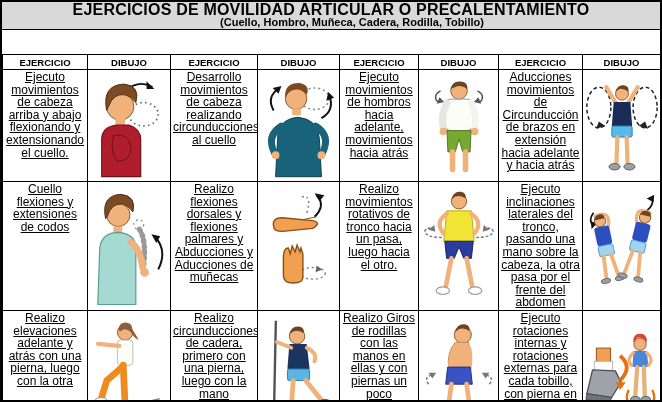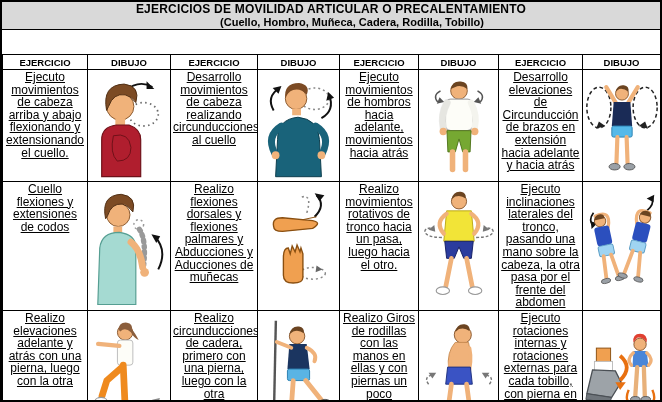--- a/index.html
+++ b/index.html
@@ -6,21 +6,21 @@
   .sheet{
     width:662px;height:402px;box-sizing:border-box;
     border:2px solid #000;
     font-family:"Liberation Sans",sans-serif;color:#000;
     overflow:hidden;background:#fff;
   }
   .titleband{
     background:#d9d9d9;border-bottom:1px solid #000;
     height:28px;box-sizing:border-box;text-align:center;padding-top:1px;
   }
-  .title{font-size:12px;font-weight:bold;line-height:13px;letter-spacing:.2px;}
+  .title{font-size:16px;font-weight:bold;line-height:13px;letter-spacing:.2px;}
   .subtitle{font-size:11px;font-weight:bold;line-height:12px;padding-left:42px;}
   table{border-collapse:collapse;table-layout:fixed;width:658px;margin-top:24px;}
   th{
     border:1px solid #000;font-size:9.5px;font-weight:bold;
     height:14px;padding:0;background:#fff;
   }
   td{
     border:1px solid #000;vertical-align:top;padding:1px 2px;
     font-size:12px;line-height:12.6px;text-align:center;overflow:hidden;text-decoration:underline;
   }
@@ -109,21 +109,21 @@
           <path d="M27,27 Q20,40 23,54" fill="none" stroke="#f4f4ee" stroke-width="7" stroke-linecap="round"></path>
           <path d="M53,27 Q60,40 57,54" fill="none" stroke="#f4f4ee" stroke-width="7" stroke-linecap="round"></path>
           <path d="M27,27 Q20,40 23,54" fill="none" stroke="#bbb" stroke-width="8" stroke-linecap="round" opacity=".25"></path>
           <circle cx="23" cy="58" r="4" class="skf"></circle>
           <circle cx="57" cy="58" r="4" class="skf"></circle>
           <path d="M27,57 L53,57 L52,80 L44,80 L40,66 L36,80 L28,80 Z" fill="#76a832" stroke="#4d7218" stroke-width="1"></path>
           <line x1="33" y1="80" x2="33" y2="99" class="sk" stroke-width="6" stroke-linecap="round"></line>
           <line x1="47" y1="80" x2="47" y2="99" class="sk" stroke-width="6" stroke-linecap="round"></line>
         </svg>
       </td>
-      <td><span>Desarrollo elevaciones de Circunducción de brazos en extensión hacia adelante y hacia atrás</span></td>
+      <td><span>Aducciones movimientos de Circunducción de brazos en extensión hacia adelante y hacia atrás</span></td>
       <td class="dib">
         <svg width="74" height="104" viewBox="0 0 80 104">
           <ellipse cx="15" cy="32" rx="13" ry="22" fill="none" stroke="#222" stroke-width="1.6" stroke-dasharray="4 3"></ellipse>
           <polygon points="12,55 22,52 15,47" fill="#222"></polygon>
           <ellipse cx="65" cy="32" rx="13" ry="22" fill="none" stroke="#222" stroke-width="1.6" stroke-dasharray="4 3"></ellipse>
           <polygon points="68,55 58,52 65,47" fill="#222"></polygon>
           <line x1="34" y1="28" x2="23" y2="10" class="sk" stroke-width="4.5" stroke-linecap="round"></line>
           <line x1="46" y1="28" x2="57" y2="10" class="sk" stroke-width="4.5" stroke-linecap="round"></line>
           <circle cx="40" cy="17" r="7" class="skf" stroke="#8a5a30" stroke-width="1"></circle>
           <path d="M33,15 Q35,7 42,8 Q48,9 47,15 Q42,11 37,12 Z" fill="#6b4421"></path>
@@ -227,21 +227,21 @@
           <circle cx="36" cy="18" r="8" class="skf" stroke="#8a5a30" stroke-width="1"></circle>
           <path d="M29,15 Q30,7 38,8 Q44,9 43,15 Q46,18 50,26 Q45,24 42,18 Q36,12 31,17 Z" fill="#8b5e3c"></path>
           <rect x="28" y="26" width="16" height="26" rx="3" fill="#fdfdf8" stroke="#bbb" stroke-width="1"></rect>
           <line x1="30" y1="32" x2="8" y2="30" class="sk" stroke-width="4.5" stroke-linecap="round"></line>
           <path d="M34,52 L36,96" stroke="#ef8a1e" stroke-width="7" stroke-linecap="round" fill="none"></path>
           <path d="M33,54 L17,68 L12,84" stroke="#ef8a1e" stroke-width="7" stroke-linecap="round" fill="none"></path>
           <ellipse cx="11" cy="89" rx="6" ry="3.5" fill="#fff" stroke="#999" stroke-width="1.2"></ellipse>
           <ellipse cx="37" cy="100" rx="6" ry="3.5" fill="#fff" stroke="#999" stroke-width="1.2"></ellipse>
         </svg>
       </td>
-      <td><span>Realizo circunducciones de cadera, primero con una pierna, luego con la otra</span></td>
+      <td><span>Realizo circunducciones de cadera, primero con una pierna, luego con la mano</span></td>
       <td class="dib">
         <svg width="78" height="108" viewBox="0 0 80 112">
           <line x1="16" y1="6" x2="14" y2="104" stroke="#555" stroke-width="2.5"></line>
           <ellipse cx="44" cy="98" rx="26" ry="8" fill="none" stroke="#888" stroke-width="1.5" stroke-dasharray="3 3"></ellipse>
           <polygon points="70,94 62,94 67,101" fill="#777"></polygon>
           <circle cx="38" cy="22" r="8" class="skf" stroke="#8a5a30" stroke-width="1"></circle>
           <path d="M30,20 Q32,11 40,12 Q46,13 45,19 Q40,15 34,17 Z" fill="#6b4421"></path>
           <path d="M30,30 L48,30 L51,56 L28,56 Z" fill="#1b3560"></path>
           <line x1="32" y1="34" x2="17" y2="28" class="sk" stroke-width="4" stroke-linecap="round"></line>
           <path d="M48,34 Q60,40 56,48" fill="none" class="sk" stroke-width="4" stroke-linecap="round"></path>

